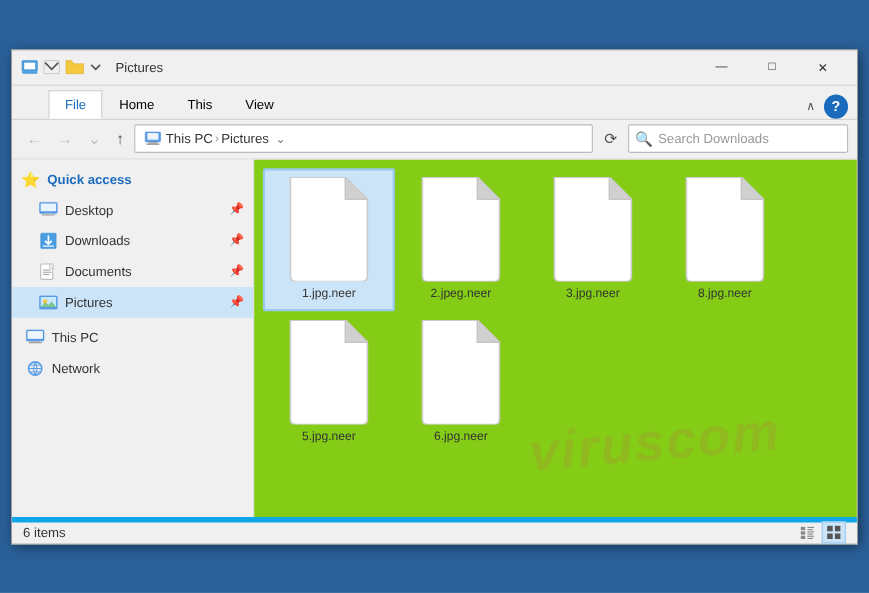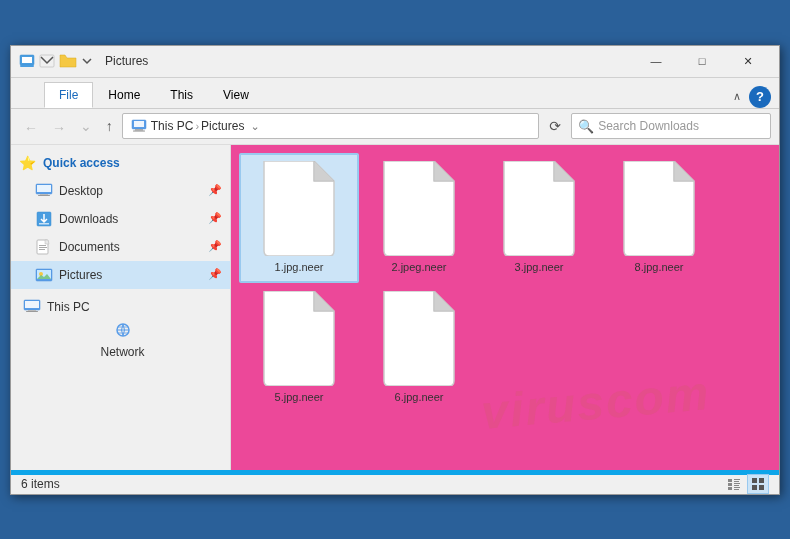--- a/index.html
+++ b/index.html
@@ -224,21 +224,21 @@
     }
     .pin-icon {
       margin-left: auto;
       color: #1a6abd;
       font-size: 11px;
     }
     .sidebar-indent1 { padding-left: 24px; }
     
     .file-area {
       flex: 1;
-      background: #ec4899;
+      background: #84cc16;
       overflow-y: auto;
       padding: 8px;
       display: flex;
       flex-wrap: wrap;
       align-content: flex-start;
       gap: 0;
     }
     .file-item {
       width: 120px;
       height: 130px;
@@ -471,21 +471,21 @@
           <svg width="18" height="16" viewBox="0 0 18 16">
             <rect x="1" y="1" width="16" height="10" rx="1" fill="#5a9de8" stroke="#4a8dd8" stroke-width="0.5"></rect>
             <rect x="2" y="2" width="14" height="7" fill="white" opacity="0.9"></rect>
             <rect x="5" y="11" width="8" height="1" fill="#bbb"></rect>
             <rect x="3" y="12" width="12" height="1" rx="0.5" fill="#999"></rect>
           </svg>
         </span>
         <span>This PC</span>
       </div>
 
-      <div class="sidebar-item" style="padding-left:12px;flex-direction:column;">
+      <div class="sidebar-item" style="padding-left:12px;">
         <span class="sidebar-icon">
           <svg width="18" height="16" viewBox="0 0 18 16">
             <circle cx="9" cy="8" r="6" fill="none" stroke="#5a9de8" stroke-width="1.5"></circle>
             <path d="M9 2 Q12 8 9 14" stroke="#5a9de8" stroke-width="1" fill="none"></path>
             <path d="M9 2 Q6 8 9 14" stroke="#5a9de8" stroke-width="1" fill="none"></path>
             <line x1="3" y1="8" x2="15" y2="8" stroke="#5a9de8" stroke-width="1"></line>
             <line x1="4" y1="5" x2="14" y2="5" stroke="#5a9de8" stroke-width="0.8"></line>
             <line x1="4" y1="11" x2="14" y2="11" stroke="#5a9de8" stroke-width="0.8"></line>
           </svg>
         </span>

